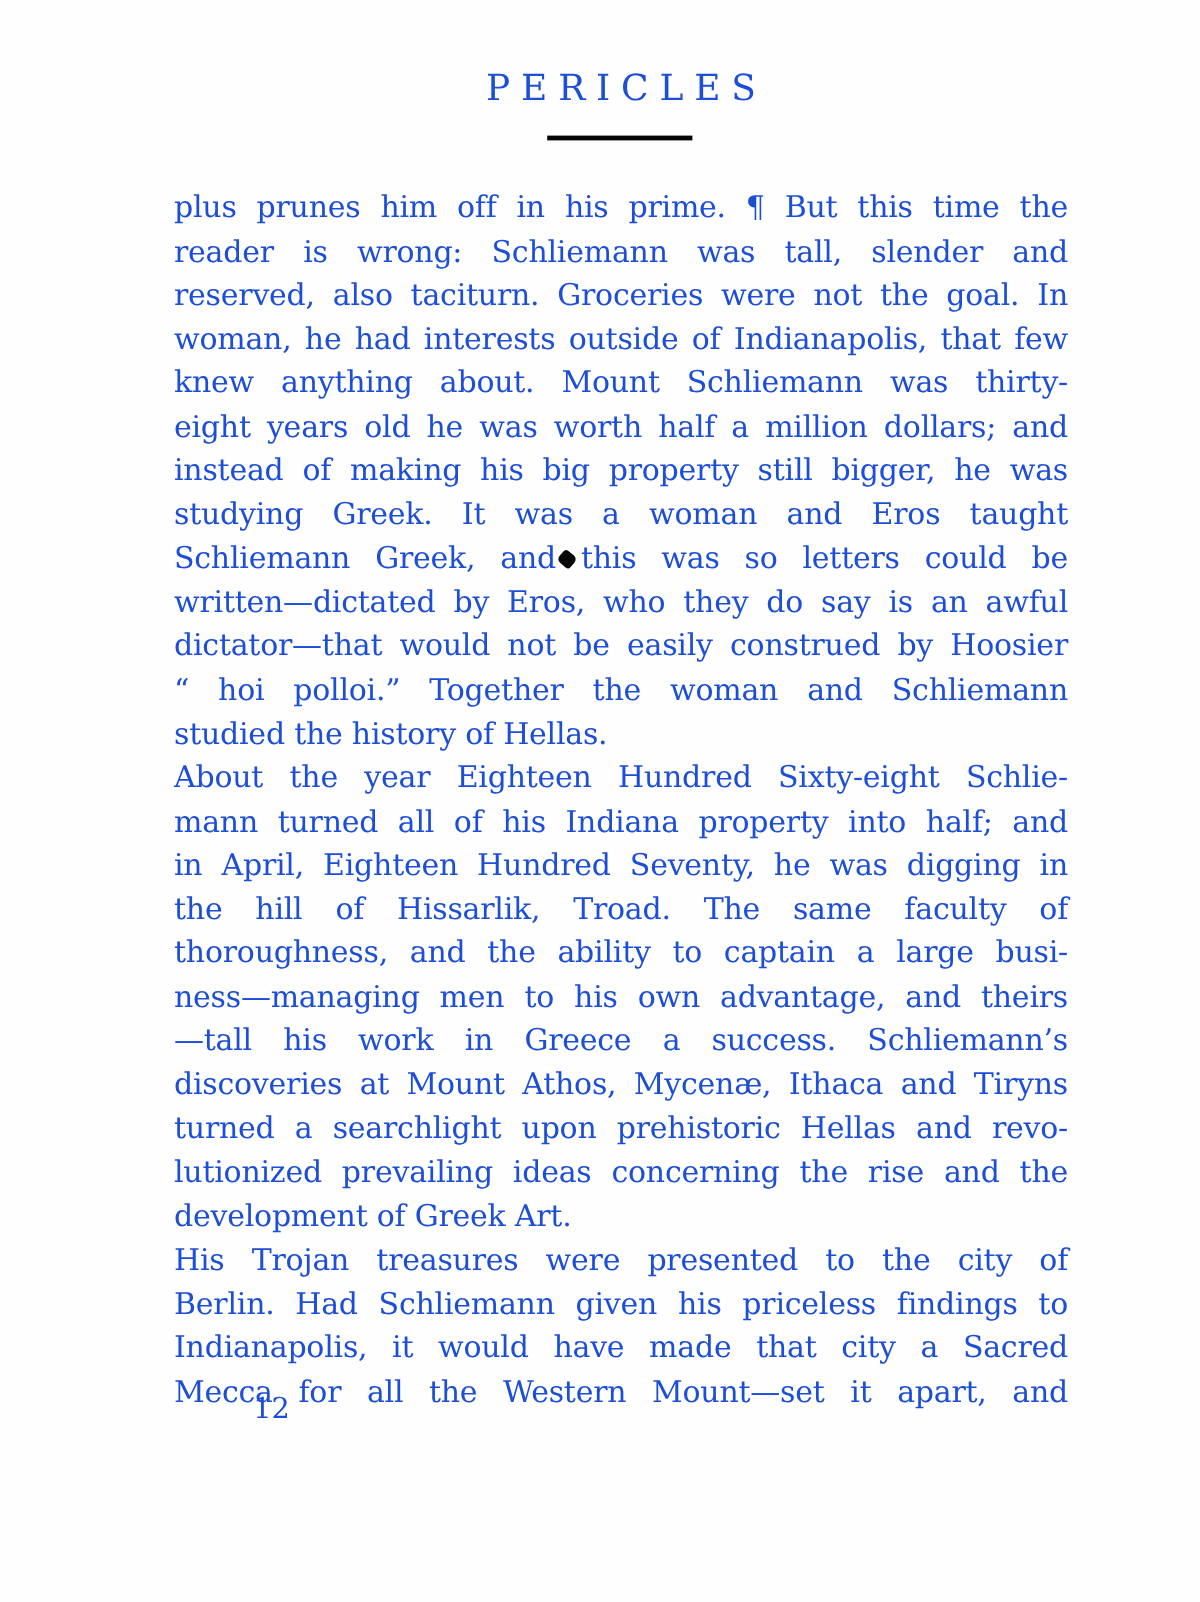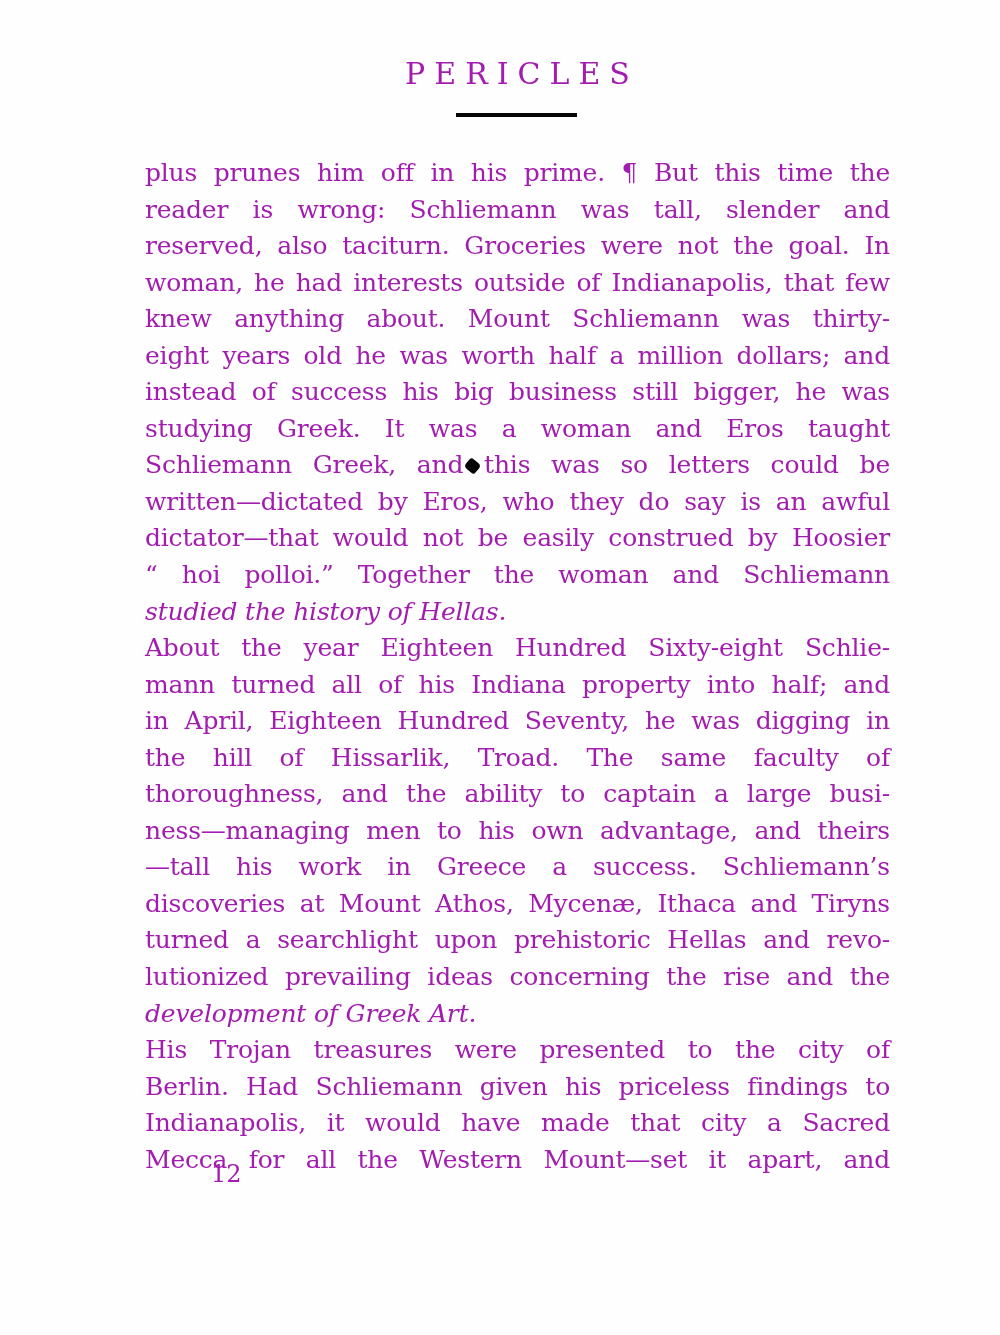--- a/index.html
+++ b/index.html
@@ -6,21 +6,21 @@
     margin: 0;
     padding: 0;
     background: #ffffff;
   }
   .page {
     position: relative;
     width: 1000px;
     height: 1335px;
     background: #fefefe;
     font-family: "DejaVu Serif", "Liberation Serif", serif;
-    color: #a21caf;
+    color: #1d4ed8;
     overflow: hidden;
   }
   .page-title {
     position: absolute;
     top: 56px;
     left: 145px;
     width: 745px;
     text-align: center;
     font-size: 30px;
     letter-spacing: 9px;
@@ -47,21 +47,20 @@
     height: 36.55px;
     line-height: 36.55px;
     letter-spacing: -0.2px;
     text-align: justify;
     text-align-last: justify;
     white-space: nowrap;
   }
   .line.flush {
     text-align: left;
     text-align-last: left;
-    font-style: italic;
   }
   .page-number {
     position: absolute;
     top: 1156px;
     left: 211px;
     font-size: 24px;
     line-height: 36px;
   }
   .ink-blot {
     position: absolute;
@@ -83,21 +82,21 @@
 
   <div class="title-rule"></div>
 
   <div class="text-block">
     <div class="line">plus prunes him off in his prime. ¶ But this time the</div>
     <div class="line">reader is wrong: Schliemann was tall, slender and</div>
     <div class="line">reserved, also taciturn. Groceries were not the goal. In</div>
     <div class="line">woman, he had interests outside of Indianapolis, that few</div>
     <div class="line">knew anything about. Mount Schliemann was thirty-</div>
     <div class="line">eight years old he was worth half a million dollars; and</div>
-    <div class="line">instead of success his big business still bigger, he was</div>
+    <div class="line">instead of making his big property still bigger, he was</div>
     <div class="line">studying Greek. It was a woman and Eros taught</div>
     <div class="line">Schliemann Greek, and this was so letters could be</div>
     <div class="line">written—dictated by Eros, who they do say is an awful</div>
     <div class="line">dictator—that would not be easily construed by Hoosier</div>
     <div class="line">“ hoi polloi.” Together the woman and Schliemann</div>
     <div class="line flush">studied the history of Hellas.</div>
     <div class="line">About the year Eighteen Hundred Sixty-eight Schlie-</div>
     <div class="line">mann turned all of his Indiana property into half; and</div>
     <div class="line">in April, Eighteen Hundred Seventy, he was digging in</div>
     <div class="line">the hill of Hissarlik, Troad. The same faculty of</div>

